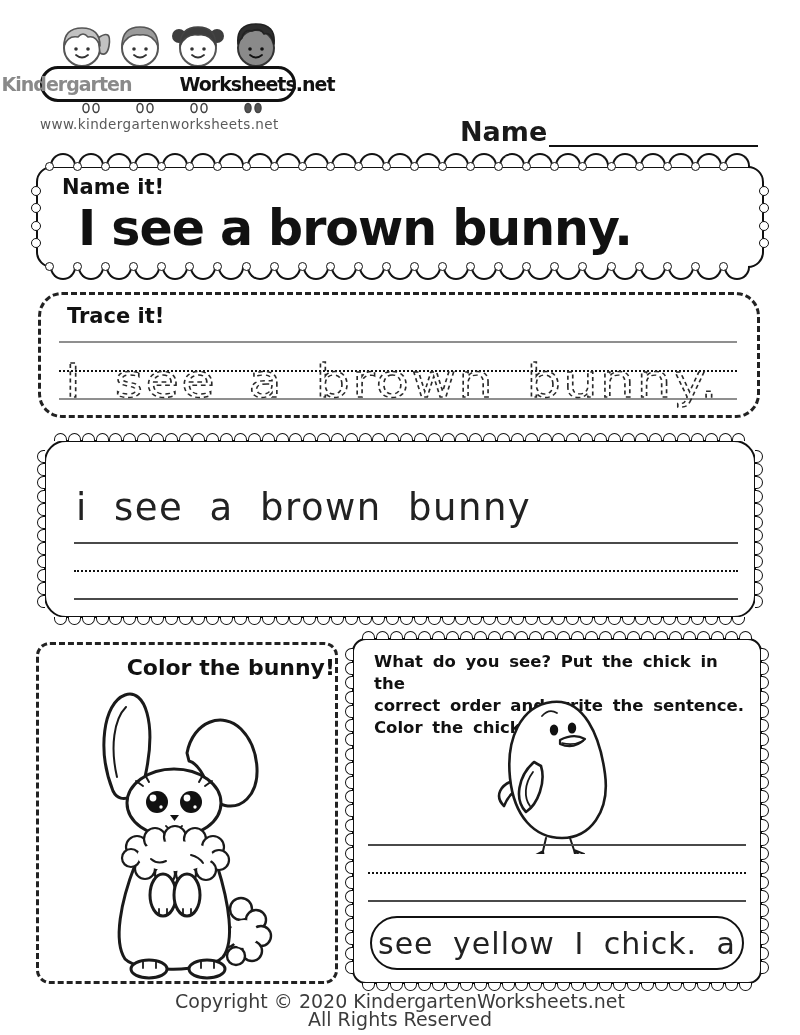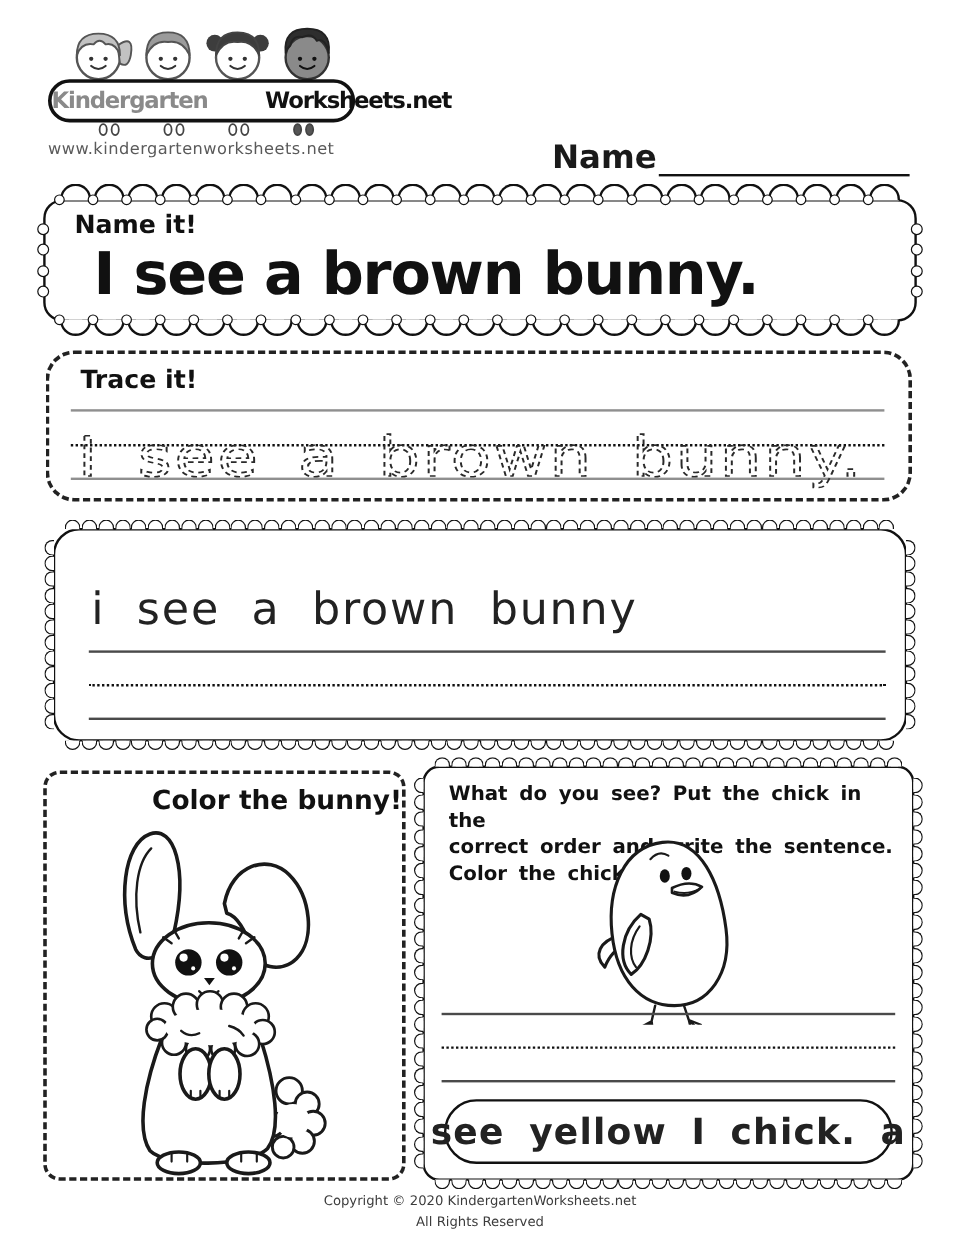--- a/index.html
+++ b/index.html
@@ -5,21 +5,21 @@
   * { margin:0; padding:0; box-sizing:border-box; }
   html,body { background:#ffffff; }
   body { font-family:"DejaVu Sans","Liberation Sans",sans-serif; color:#111; }
   .page { position:relative; width:800px; height:1035px; background:#fff; overflow:hidden; }
 
   
   .logo { position:absolute; left:40px; top:8px; width:256px; }
   .kids-svg { position:absolute; left:12px; top:4px; }
   .banner { position:absolute; left:0; top:58px; width:256px; height:36px;
             border:3px solid #111; border-radius:18px; background:#fff;
-            display:flex; align-items:center; white-space:nowrap;
+            display:flex; align-items:center; justify-content:center; white-space:nowrap;
             font-size:19px; letter-spacing:-1px; }
   .banner .b1 { color:#8a8a8a; font-weight:600; }
   .banner .b2 { color:#111; font-weight:800;padding-left:48px; }
   .feet-svg { position:absolute; left:24px; top:94px; }
   .site-url { position:absolute; left:0; top:108px; width:256px; text-align:left;
               font-size:13.5px; color:#5a5a5a; letter-spacing:.4px; }
 
   .page-title { position:absolute; left:300px; top:30px; width:480px; text-align:center;
                 font-size:30px; font-weight:700; letter-spacing:.5px; }
 
@@ -89,24 +89,24 @@
 
   .what-box { left:352px; top:638px; width:410px; height:346px; border-radius:14px; border-width:2px; }
   .instructions { position:absolute; left:20px; top:11px; right:12px; font-size:16.5px;
                   font-weight:600; line-height:22px; word-spacing:4px; color:#111; }
   .chick-svg { position:absolute; left:130px; top:56px; }
   .what-lines { position:absolute; left:14px; right:14px; top:204px; height:60px; }
   .what-lines .r1 { top:0; } .what-lines .r2 { top:28px; } .what-lines .r3 { top:56px; }
   .word-bank { position:absolute; left:16px; right:16px; top:276px; height:54px;
                border:2.5px solid #111; border-radius:27px; display:flex; align-items:center;
                justify-content:center; font-size:30px; white-space:nowrap; }
-  .word-bank .print { letter-spacing:1px; word-spacing:9px;font-weight:bold; }
+  .word-bank .print { letter-spacing:1px; word-spacing:9px; }
 
   .footer { position:absolute; left:0; right:0; top:992px; text-align:center;
-            font-size:11px; color:#3c3c3c; line-height:18px; }
+            font-size:19px; color:#3c3c3c; line-height:18px; }
 </style>
 </head>
 <body>
 
 <div class="page">
 
   <div class="logo">
     <svg class="kids-svg" width="230" height="58" viewBox="0 0 230 58">
       <g stroke-linecap="round" stroke-linejoin="round">
 

